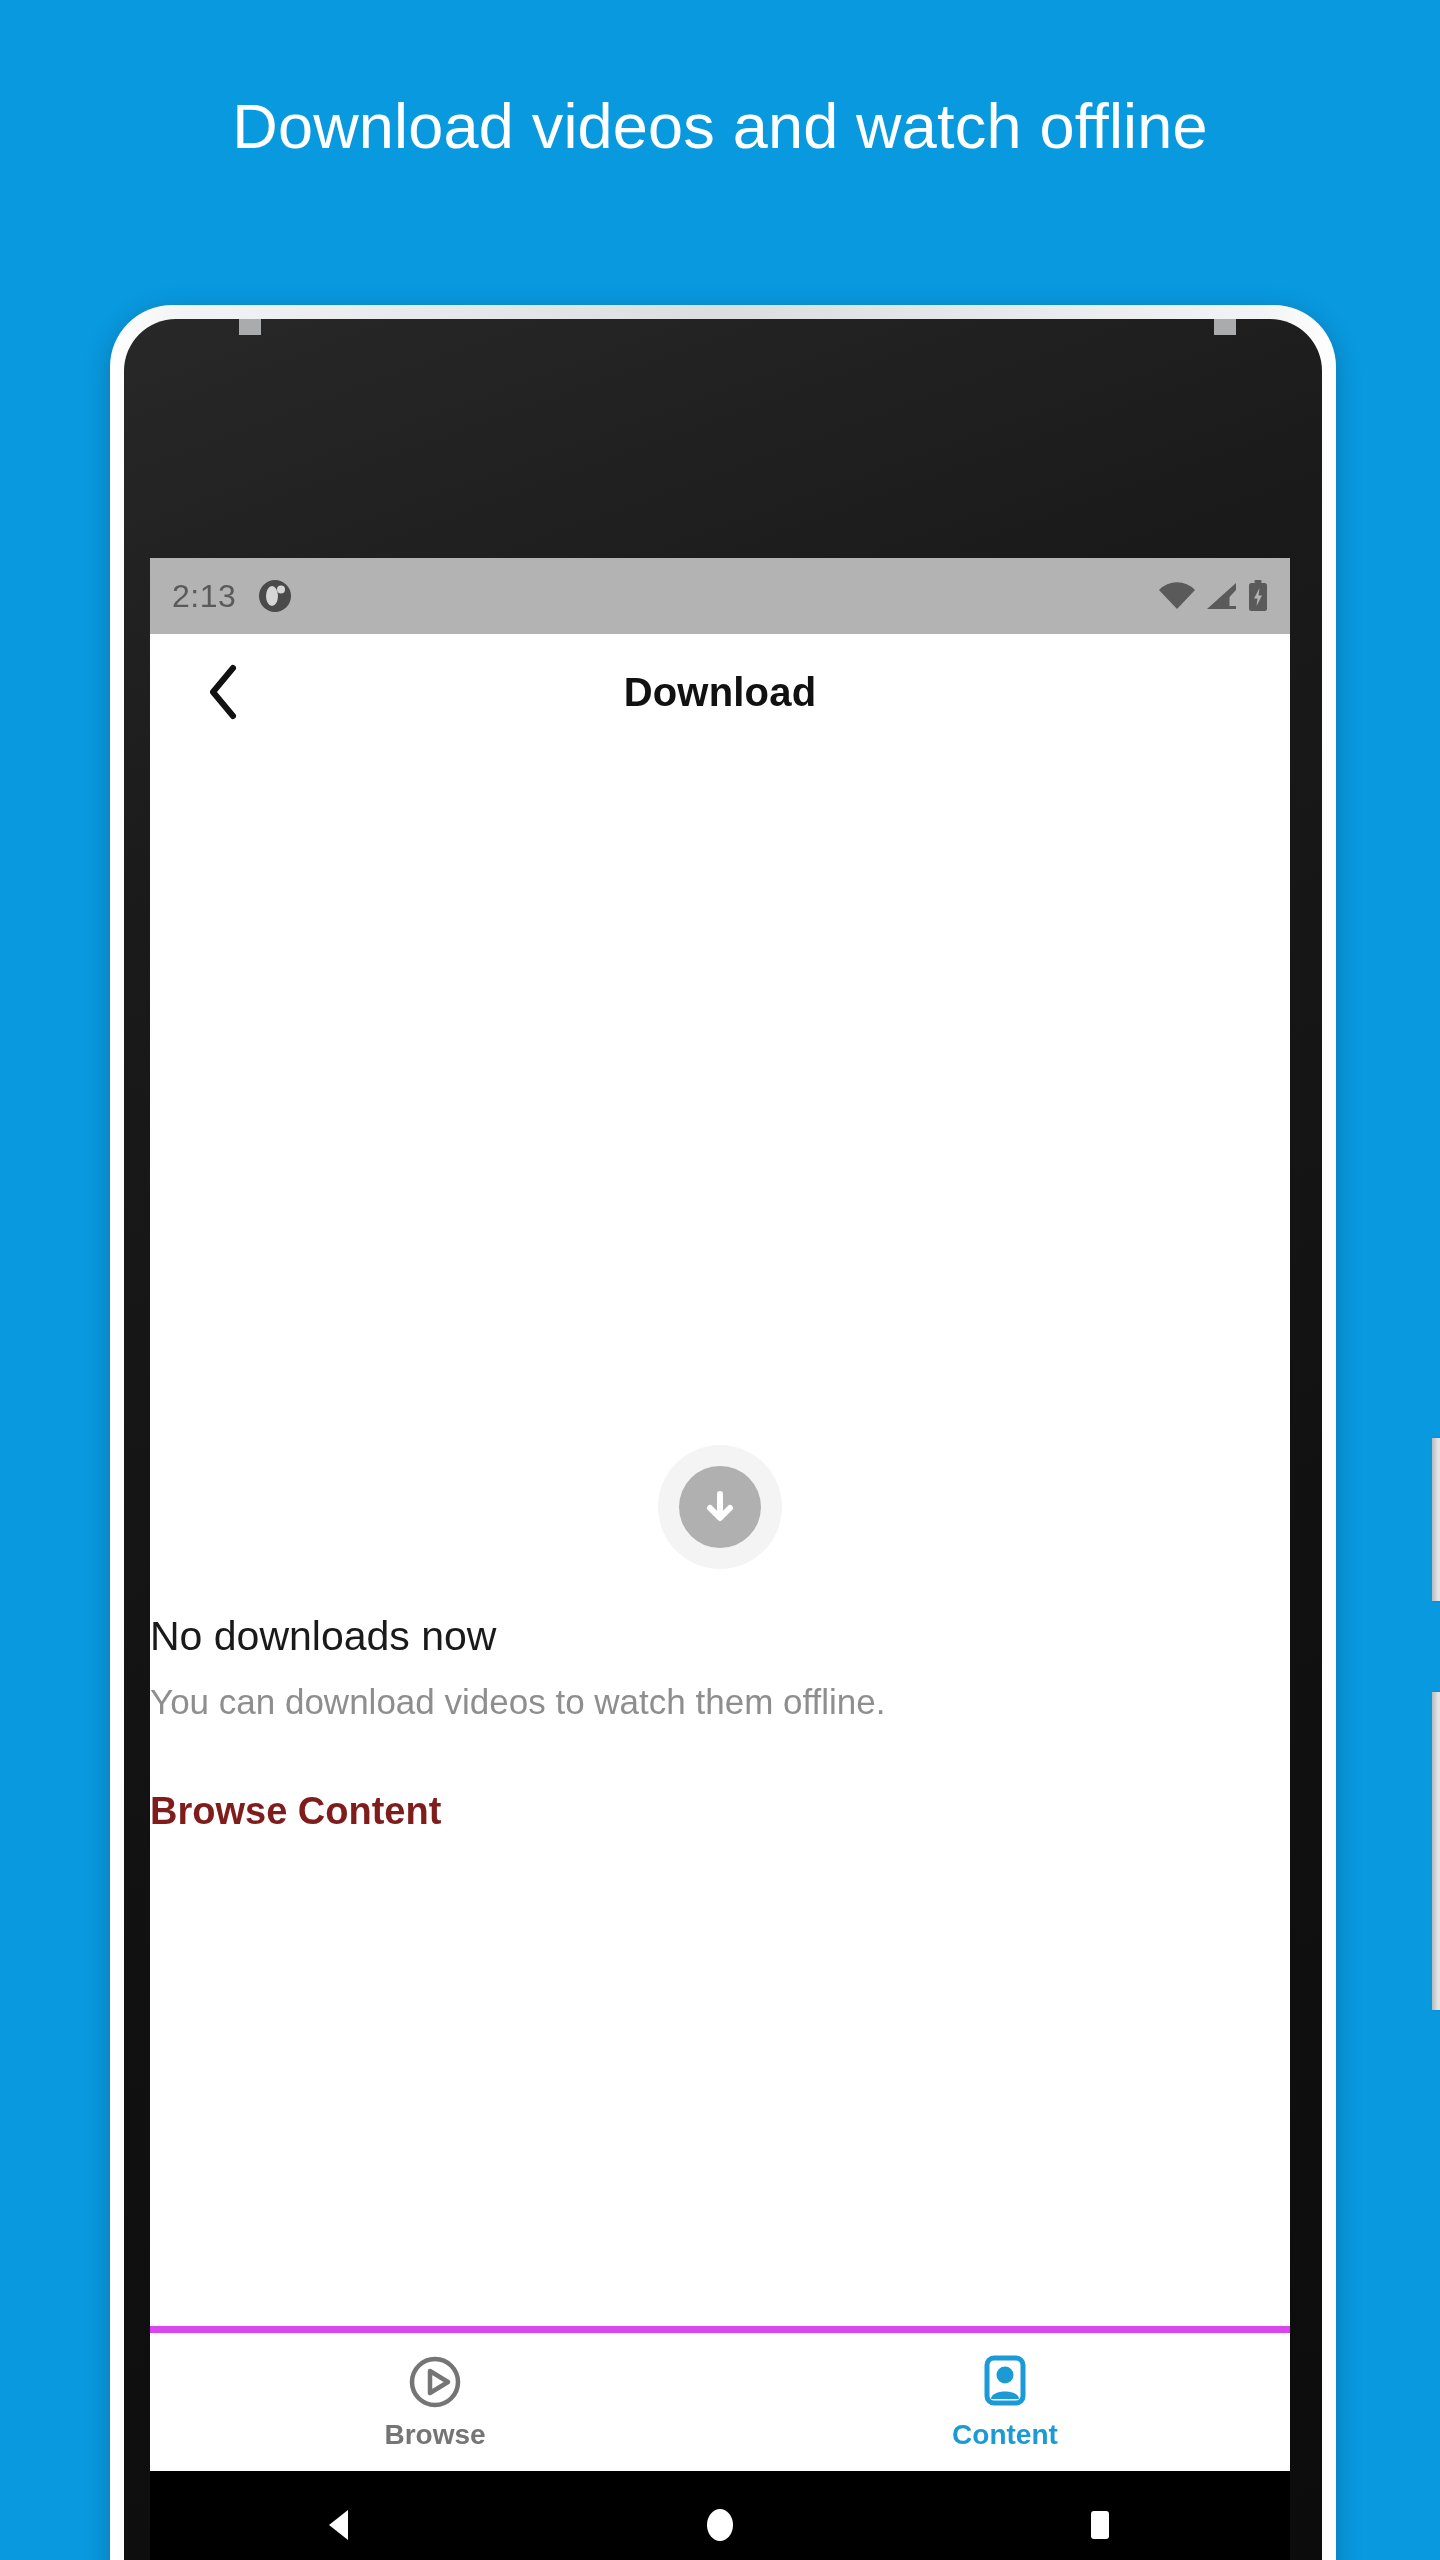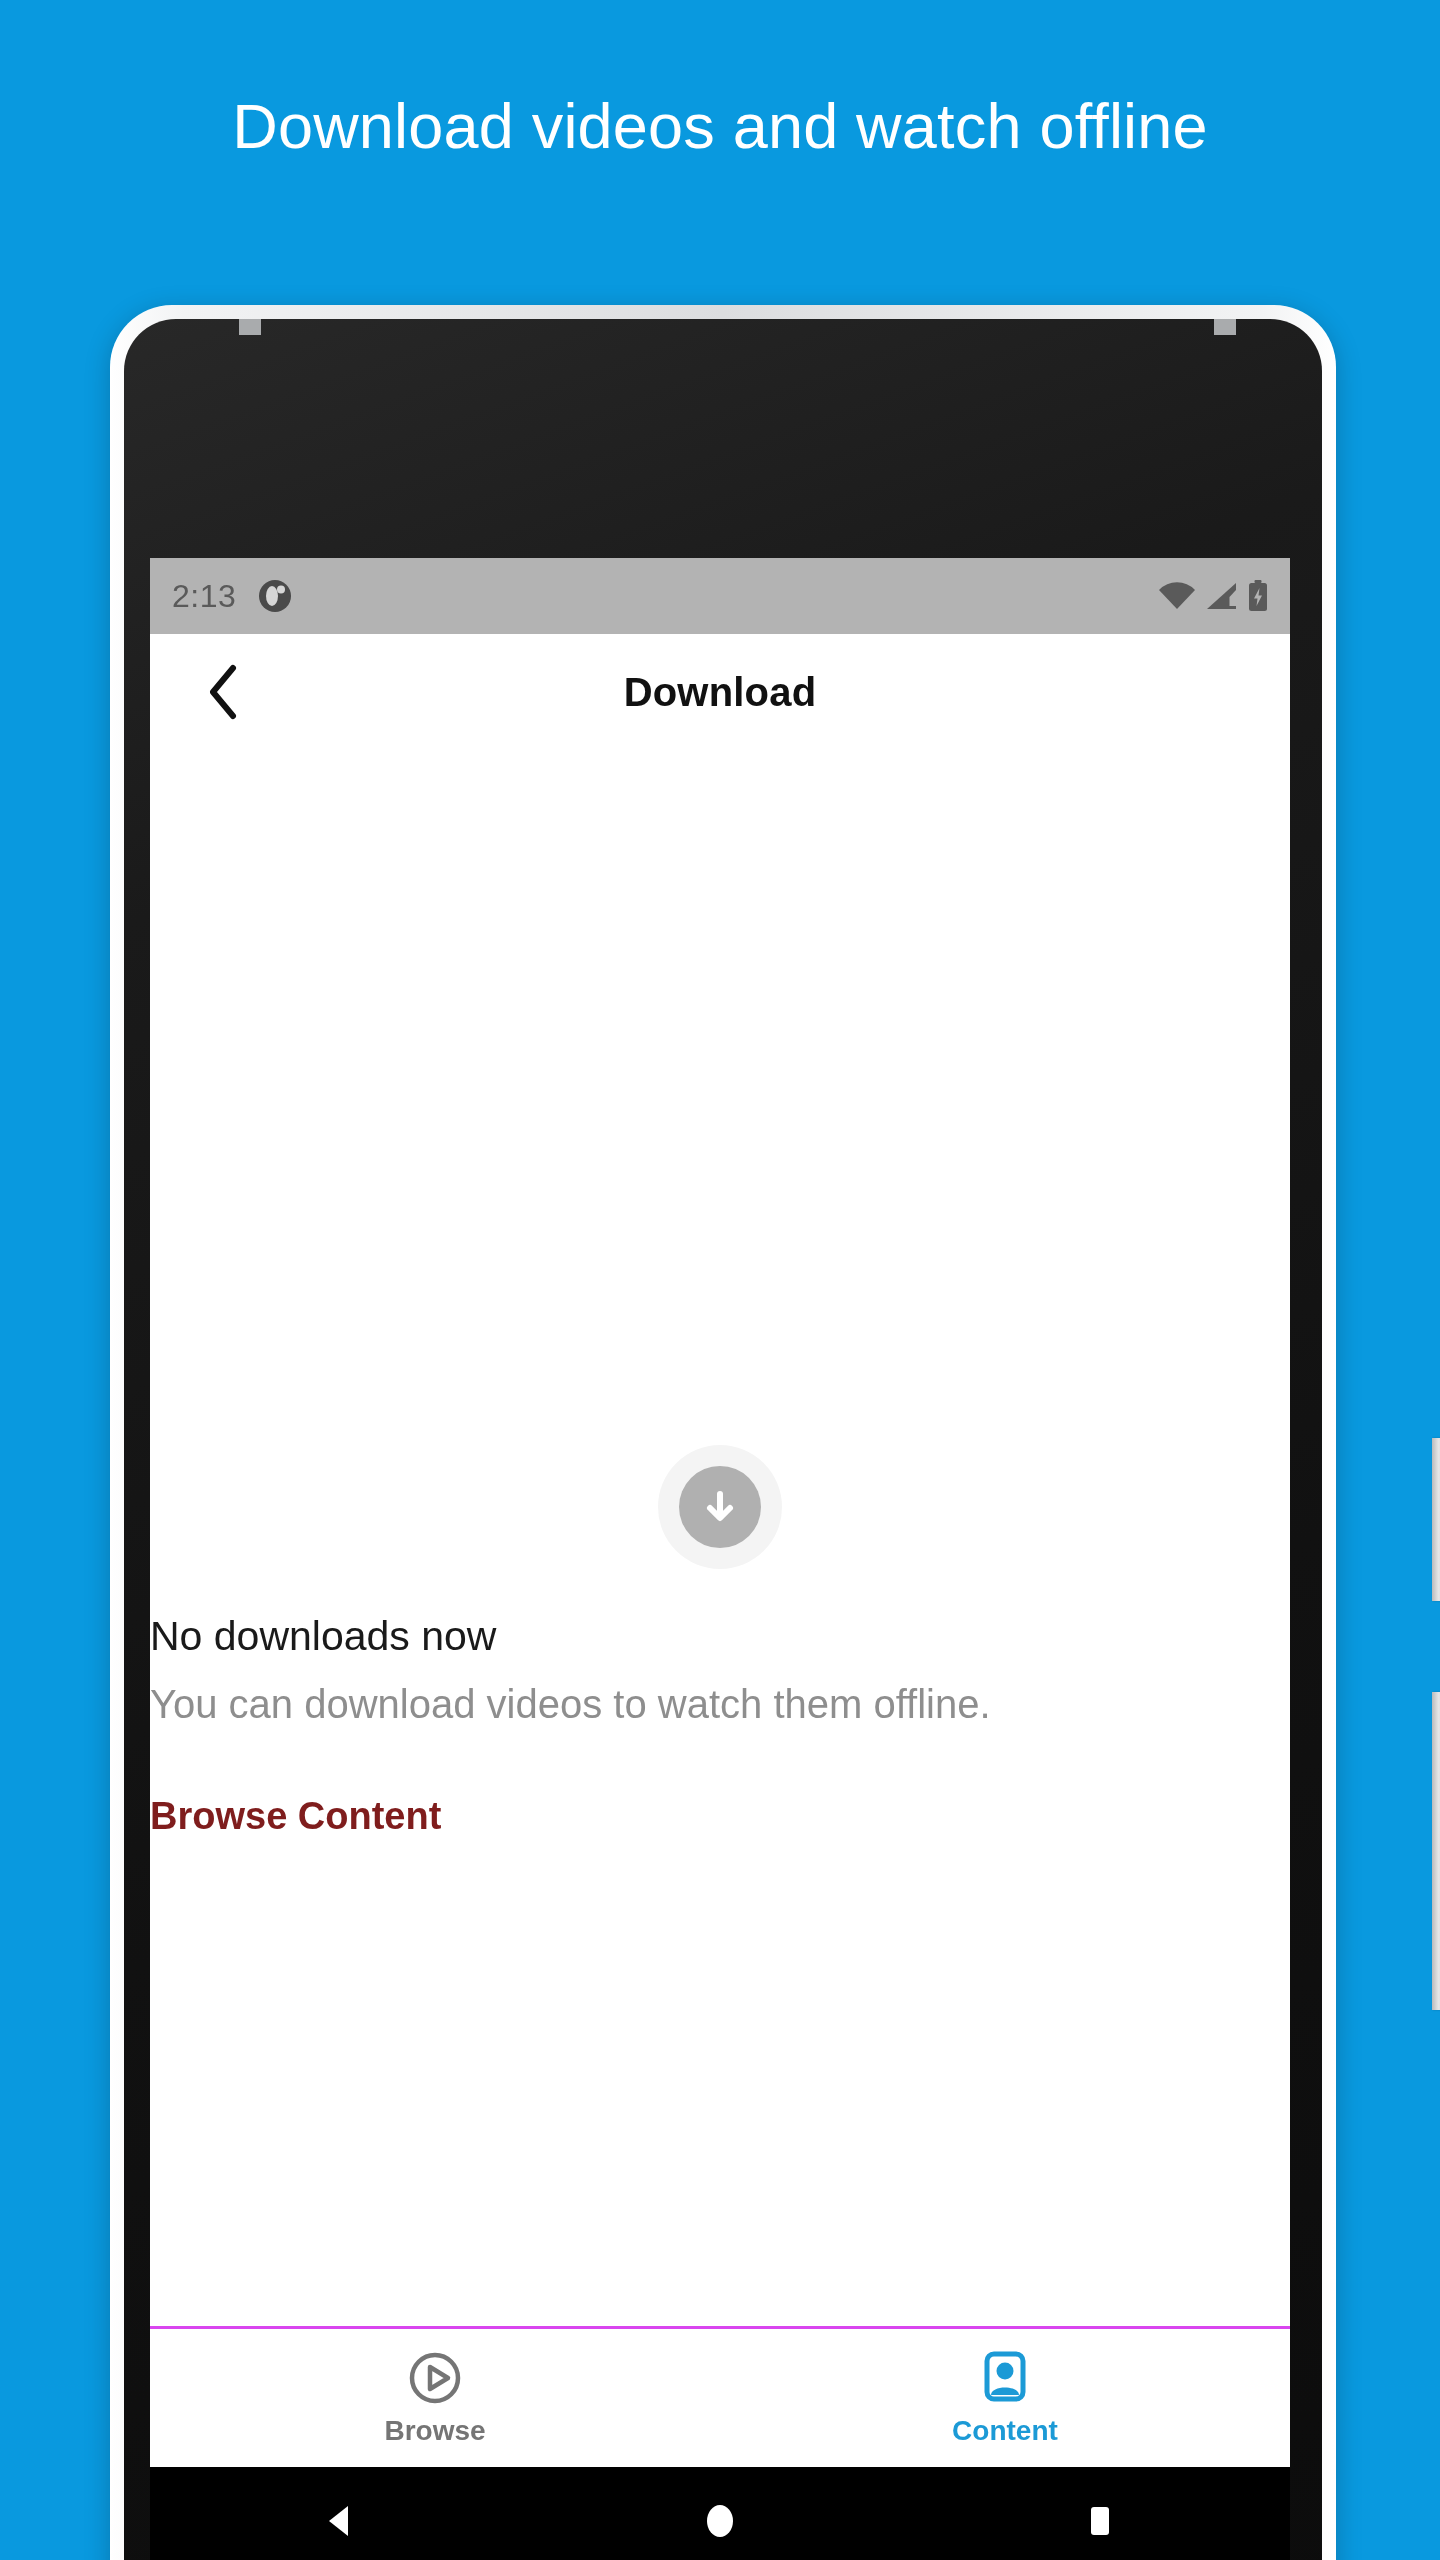--- a/index.html
+++ b/index.html
@@ -201,39 +201,39 @@
     justify-content: center;
   }
   #empty-title {
     margin-top: 44px;
     font-size: 41px;
     font-weight: 400;
     color: #1a1a1a;
   }
   #empty-subtitle {
     margin-top: 22px;
-    font-size: 40px;
+    font-size: 35px;
     font-weight: 400;
     color: #8e8e8e;
   }
   #browse-content-link {
     display: inline-block;
     margin-top: 68px;
     font-size: 38px;
     font-weight: 700;
     color: #7f1d1d;
     cursor: pointer;
   }
 
   
   #tab-bar {
     position: relative;
     height: 138px;
     background: #ffffff;
-    border-top: 3px solid #d946ef;
+    border-top: 7px solid #d946ef;
     display: flex;
   }
   .tab-item {
     flex: 1;
     display: flex;
     flex-direction: column;
     align-items: center;
     justify-content: center;
     gap: 9px;
     cursor: pointer;

